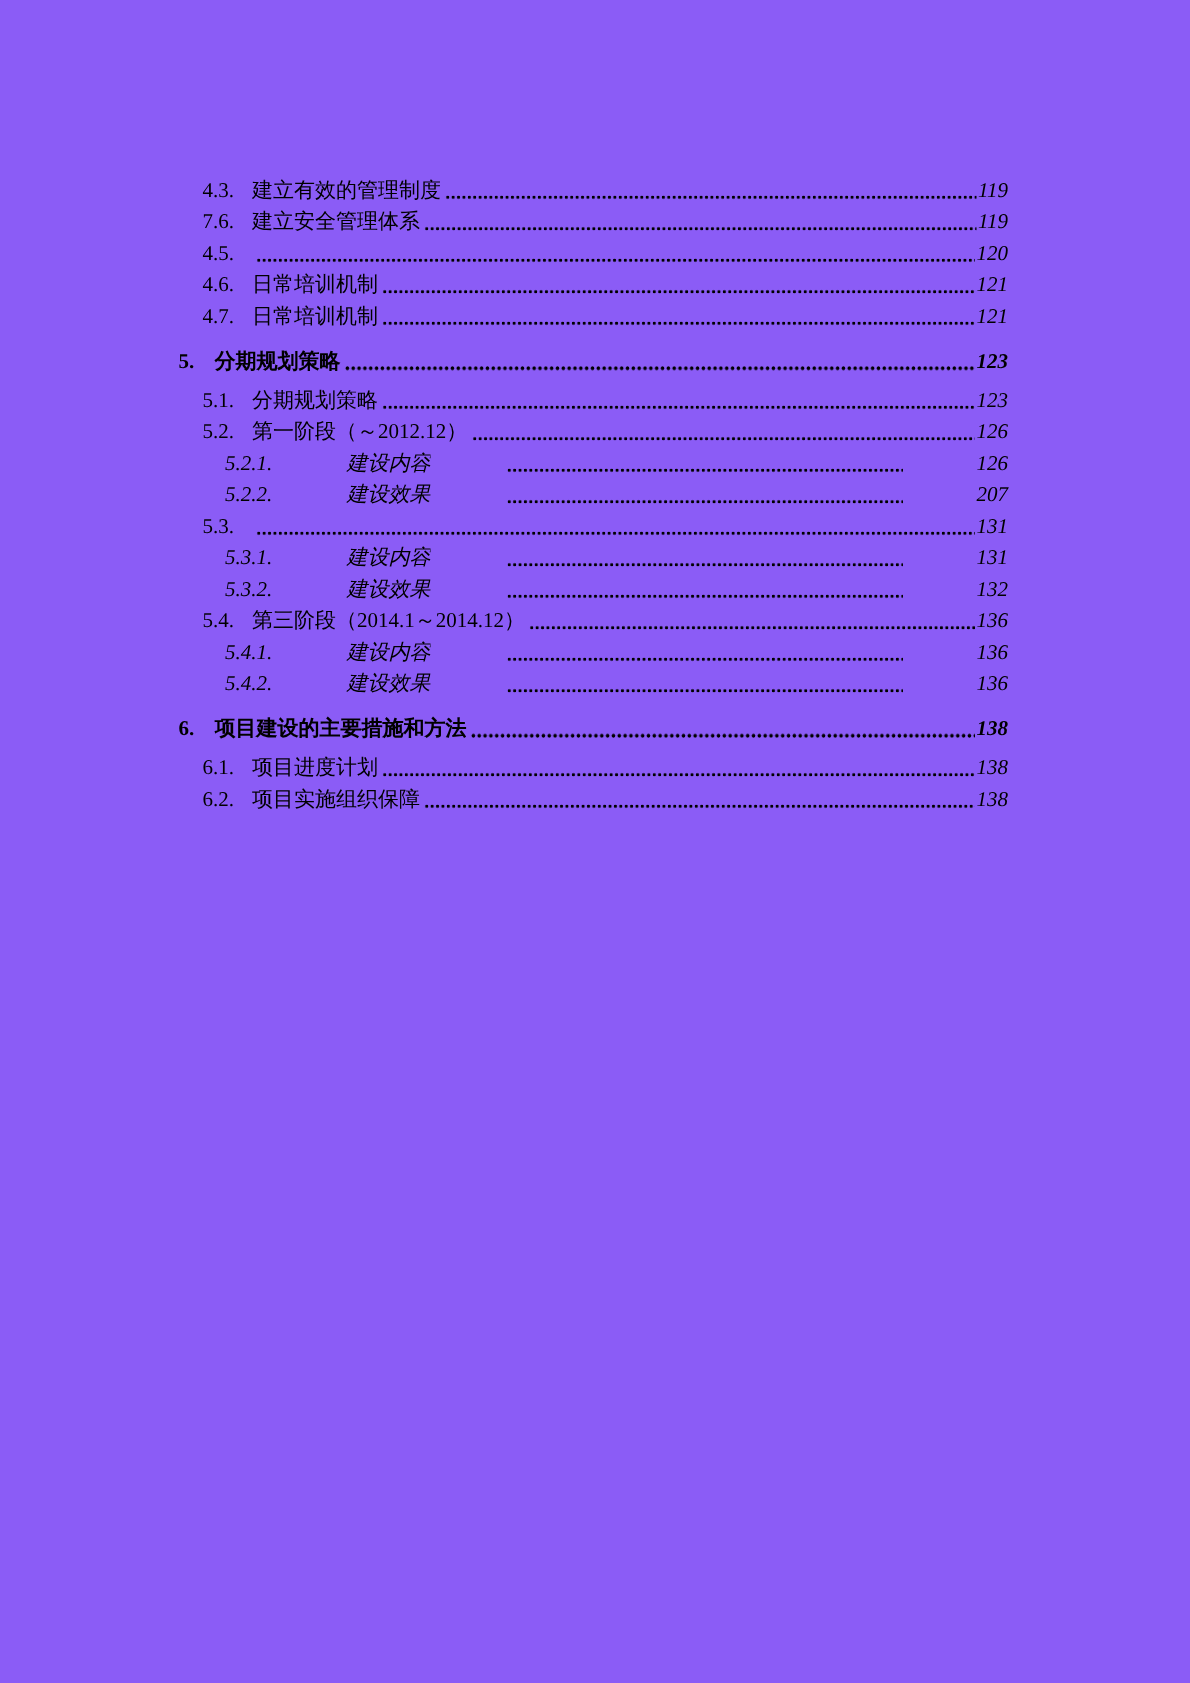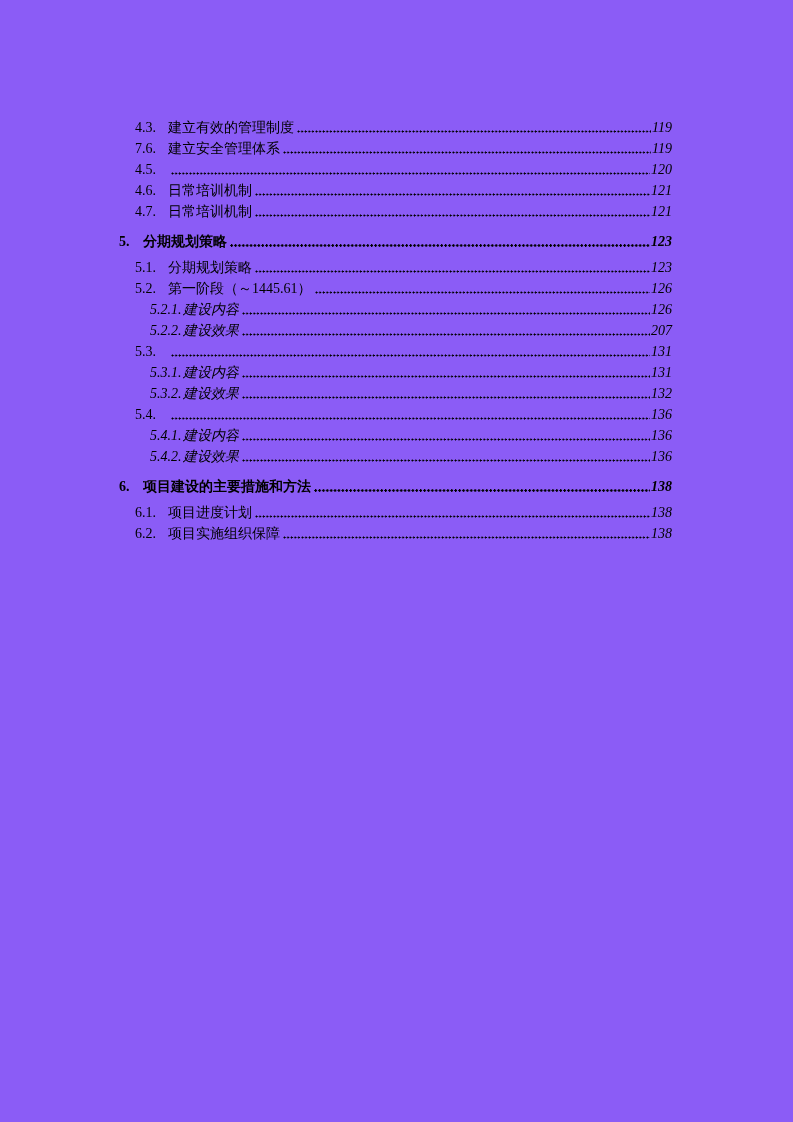--- a/index.html
+++ b/index.html
@@ -68,20 +68,21 @@
   }
   
   .lvl2 {
     padding-left: 135px;
   }
   .lvl2 .num { min-width: 33px; }
   
   .lvl3 {
     padding-left: 150px;
     font-style: italic;
+    gap: 48px;
   }
   .lvl3 .num { min-width: 33px; }
 </style>
 </head>
 <body>
 
 <div class="page">
   <div class="toc">
       <div class="toc-row lvl2">
         <span class="num">4.3.</span>
@@ -119,21 +120,21 @@
         <span class="pg">123</span>
       </div>
       <div class="toc-row lvl2">
         <span class="num">5.1.</span>
         <span class="title">分期规划策略</span>
         <span class="leader"></span>
         <span class="pg">123</span>
       </div>
       <div class="toc-row lvl2">
         <span class="num">5.2.</span>
-        <span class="title">第一阶段（～1445.61）</span>
+        <span class="title">第一阶段（～2012.12）</span>
         <span class="leader"></span>
         <span class="pg">126</span>
       </div>
       <div class="toc-row lvl3">
         <span class="num">5.2.1.</span>
         <span class="title">建设内容</span>
         <span class="leader"></span>
         <span class="pg">126</span>
       </div>
       <div class="toc-row lvl3">
@@ -154,20 +155,21 @@
         <span class="pg">131</span>
       </div>
       <div class="toc-row lvl3">
         <span class="num">5.3.2.</span>
         <span class="title">建设效果</span>
         <span class="leader"></span>
         <span class="pg">132</span>
       </div>
       <div class="toc-row lvl2">
         <span class="num">5.4.</span>
+        <span class="title">第三阶段（2014.1～2014.12）</span>
         <span class="leader"></span>
         <span class="pg">136</span>
       </div>
       <div class="toc-row lvl3">
         <span class="num">5.4.1.</span>
         <span class="title">建设内容</span>
         <span class="leader"></span>
         <span class="pg">136</span>
       </div>
       <div class="toc-row lvl3">

